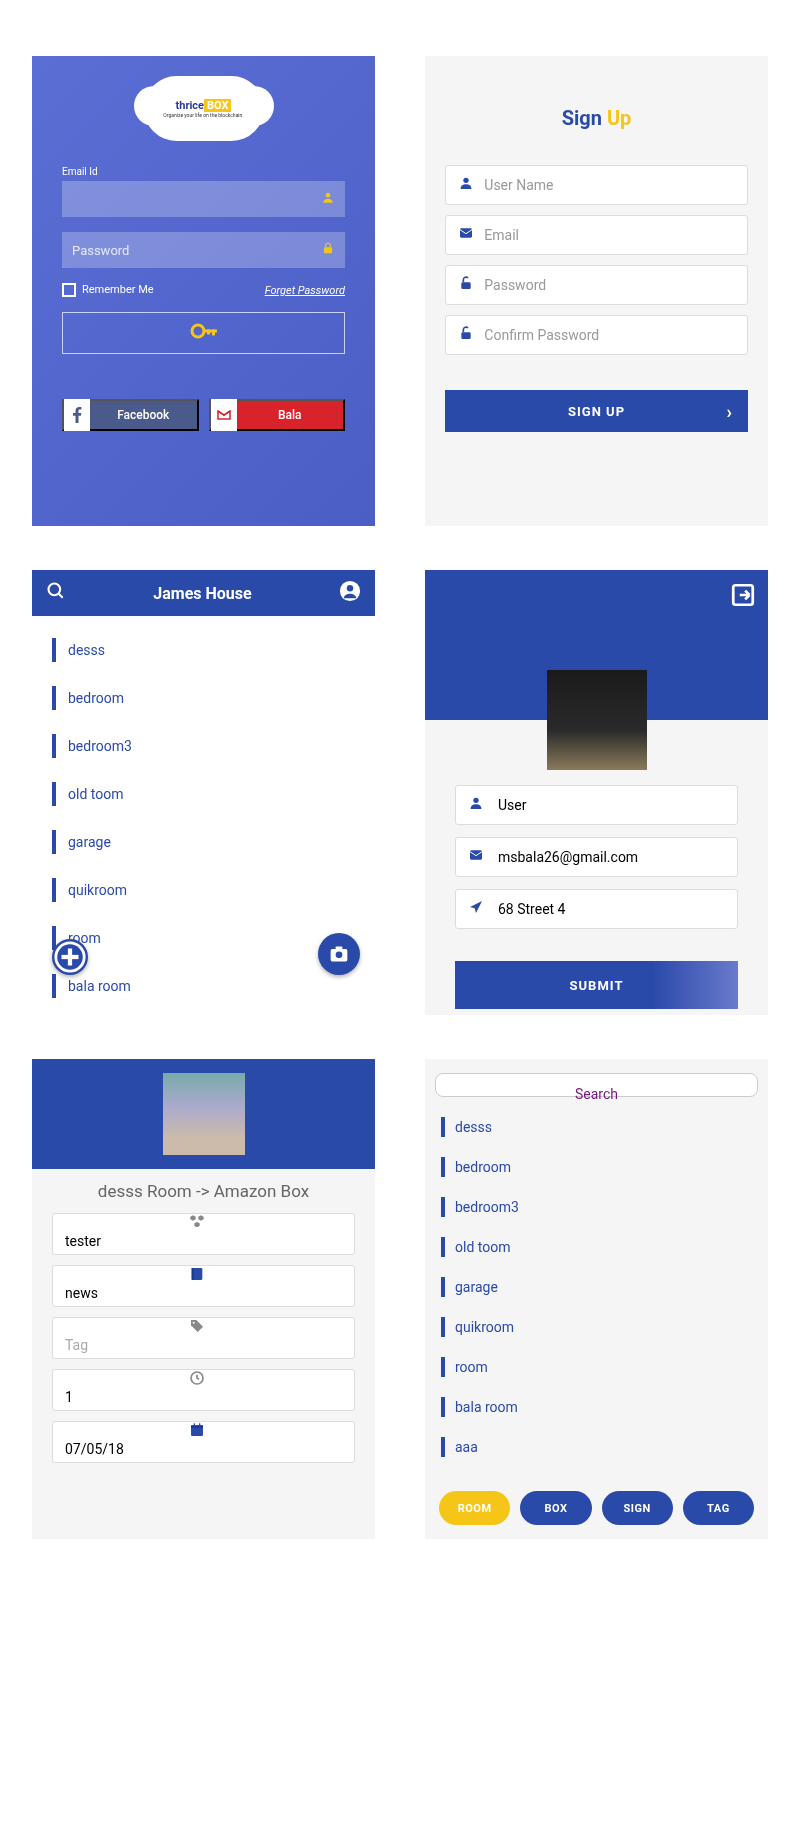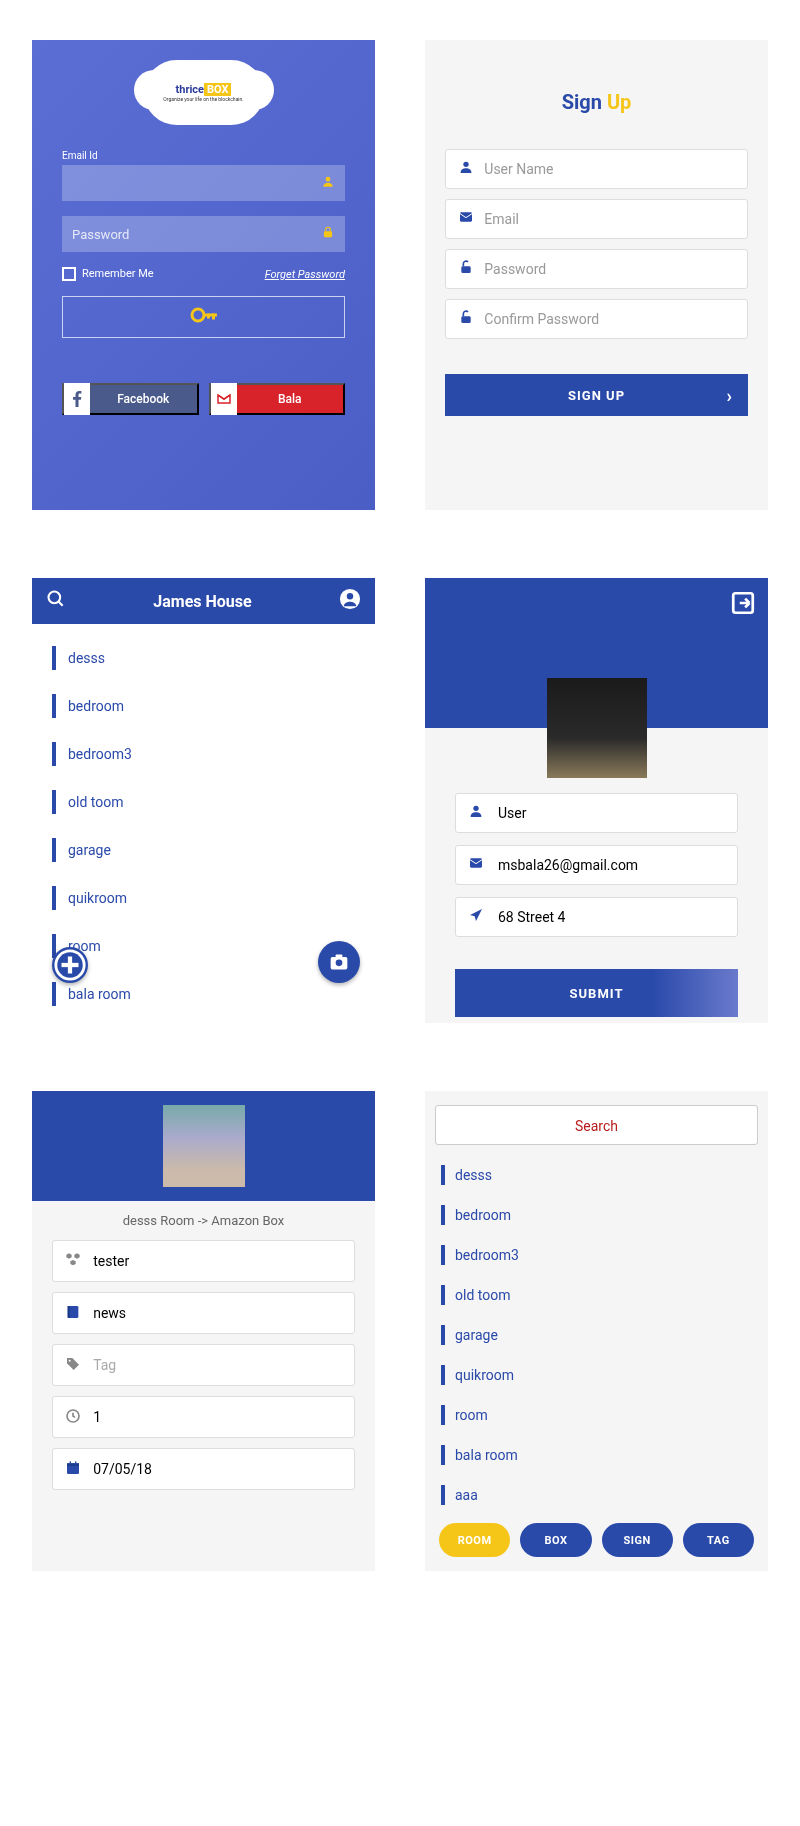--- a/index.html
+++ b/index.html
@@ -1,17 +1,17 @@
 <!DOCTYPE html>
 <html><head>
 <meta charset="utf-8">
 <style>
 * { box-sizing: border-box; margin: 0; padding: 0; font-family: -apple-system, BlinkMacSystemFont, "Segoe UI", Roboto, Arial, sans-serif; }
 body { background: #fff; width: 800px; }
-.container { display: grid; grid-template-columns: 1fr 1fr; gap: 68px 50px; padding: 40px 32px; }
+.container { display: grid; grid-template-columns: 1fr 1fr; gap: 44px 50px; padding: 56px 32px; }
 
 
 .screen1 { background: linear-gradient(135deg, #5a6ed4 0%, #4a5ec6 100%); padding: 20px 30px 20px; display: flex; flex-direction: column; align-items: center; height: 470px; }
 .logo-cloud { width: 120px; height: 65px; background: #fff; border-radius: 50px; position: relative; display: flex; flex-direction: column; align-items: center; justify-content: center; margin-bottom: 25px; }
 .logo-cloud::before, .logo-cloud::after { content: ''; position: absolute; background: #fff; border-radius: 50%; }
 .logo-cloud::before { width: 40px; height: 40px; left: -10px; top: 10px; }
 .logo-cloud::after { width: 40px; height: 40px; right: -10px; top: 10px; }
 .logo-text { font-size: 11px; font-weight: bold; z-index: 1; }
 .logo-text .t1 { color: #2a3a9a; }
 .logo-text .t2 { color: #fff; background: #f5c518; padding: 0 3px; }
@@ -66,30 +66,30 @@
 .profile-avatar { width: 100px; height: 100px; position: absolute; left: 50%; transform: translateX(-50%); top: 100px; background: #333; }
 .profile-form { padding: 65px 30px 0; }
 .profile-input { width: 100%; height: 40px; border: 1px solid #ddd; border-radius: 3px; display: flex; align-items: center; padding: 0 12px; margin-bottom: 12px; background: #fff; font-size: 14px; }
 .profile-input .p-icon { margin-right: 12px; color: #2a4aaa; width: 18px; font-size: 16px; }
 .submit-btn { width: 100%; height: 48px; background: linear-gradient(90deg, #2a4aaa 70%, #6a7acc); color: #fff; border: none; font-size: 13px; font-weight: bold; letter-spacing: 1px; margin-top: 20px; }
 
 
 .screen5 { background: #f5f5f5; height: 480px; }
 .item-header { background: #2a4aaa; height: 110px; display: flex; justify-content: center; align-items: flex-start; padding-top: 14px; }
 .item-img { width: 82px; height: 82px; background: linear-gradient(180deg, #7aa 0%, #aac 40%, #cba 80%); }
-.breadcrumb { text-align: center; padding: 12px 0; font-size: 13px; color: #666; }
+.breadcrumb { text-align: center; padding: 12px 0; font-size: 17px; color: #666; }
 .item-form { padding: 0 20px; }
-.item-input { width: 100%; height: 42px; border: 1px solid #ddd; border-radius: 3px; display: flex; align-items: center; padding: 0 12px; margin-bottom: 10px; background: #fff; font-size: 14px; }
+.item-input { width: 100%; height: 42px; border: 1px solid #ddd; border-radius: 3px; display: flex; align-items: center; padding: 0 12px; margin-bottom: 10px; background: #fff; font-size: 14px; flex-direction: column; }
 .item-input .i-icon { margin-right: 12px; color: #888; width: 18px; }
 .item-input input { border: none; outline: none; width: 100%; font-size: 14px; background: transparent; }
 .item-input input::placeholder { color: #aaa; }
 
 
 .screen6 { background: #f5f5f5; height: 480px; padding: 14px 10px 0; position: relative; }
-.search-box { width: 100%; height: 40px; border: 1px solid #ccc; border-radius: 3px; text-align: center; font-size: 14px; color: #b91c1c; line-height: 40px; background: #fff; margin-bottom: 10px; }
+.search-box { width: 100%; height: 24px; border: 1px solid #ccc; border-radius: 8px; text-align: center; font-size: 14px; color: #701a75; line-height: 40px; background: #fff; margin-bottom: 10px; }
 .search-list { }
 .search-item { display: flex; align-items: center; padding: 10px 0 10px 6px; color: #2a4aaa; font-size: 14px; }
 .search-item .bar { width: 4px; height: 20px; background: #2a4aaa; margin-right: 10px; }
 .filter-row { position: absolute; bottom: 14px; left: 0; right: 0; display: flex; gap: 10px; padding: 0 14px; }
 .filter-btn { flex: 1; height: 34px; border-radius: 17px; color: #fff; font-size: 11px; font-weight: bold; border: none; letter-spacing: 0.5px; }
 .filter-btn.active { background: #f5c518; }
 .filter-btn.inactive { background: #2a4aaa; }
 
 .avatar-dark { background: linear-gradient(180deg, #1a1a1a 0%, #2a2a2a 60%, #8a7a5a 100%); }
 </style>

